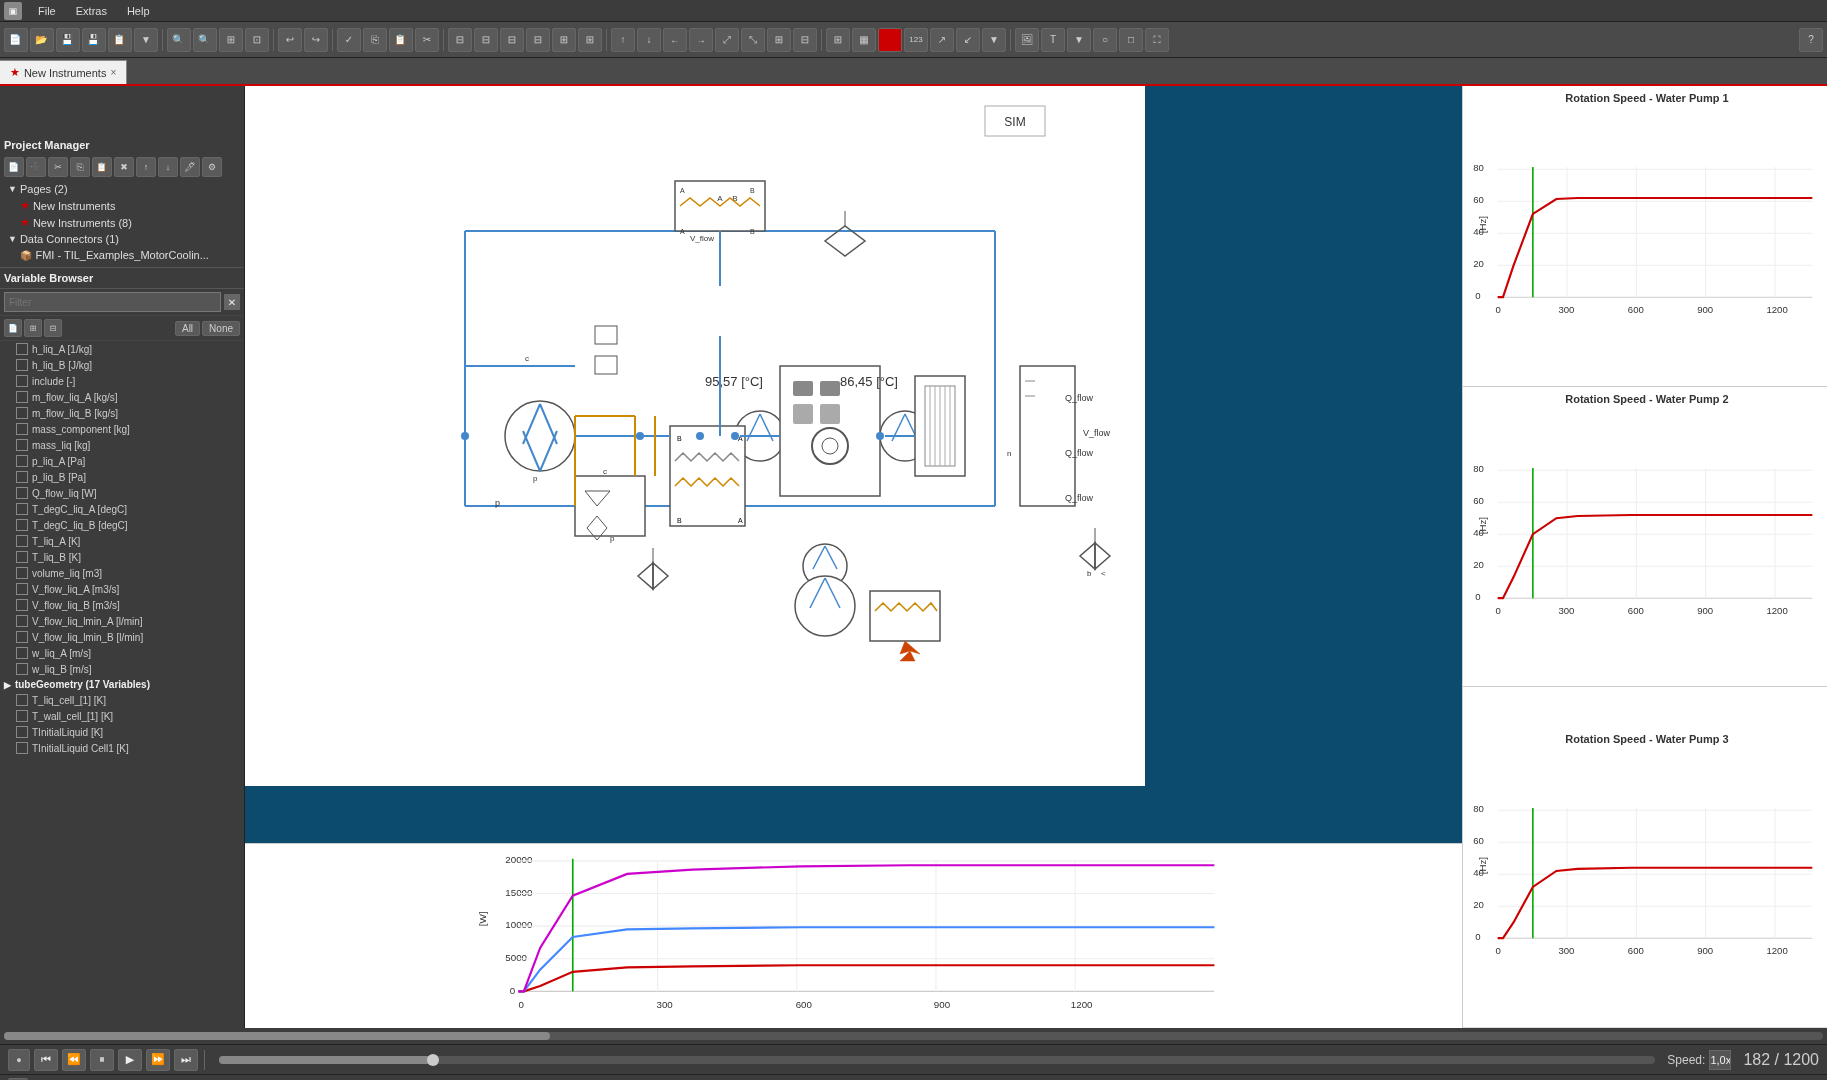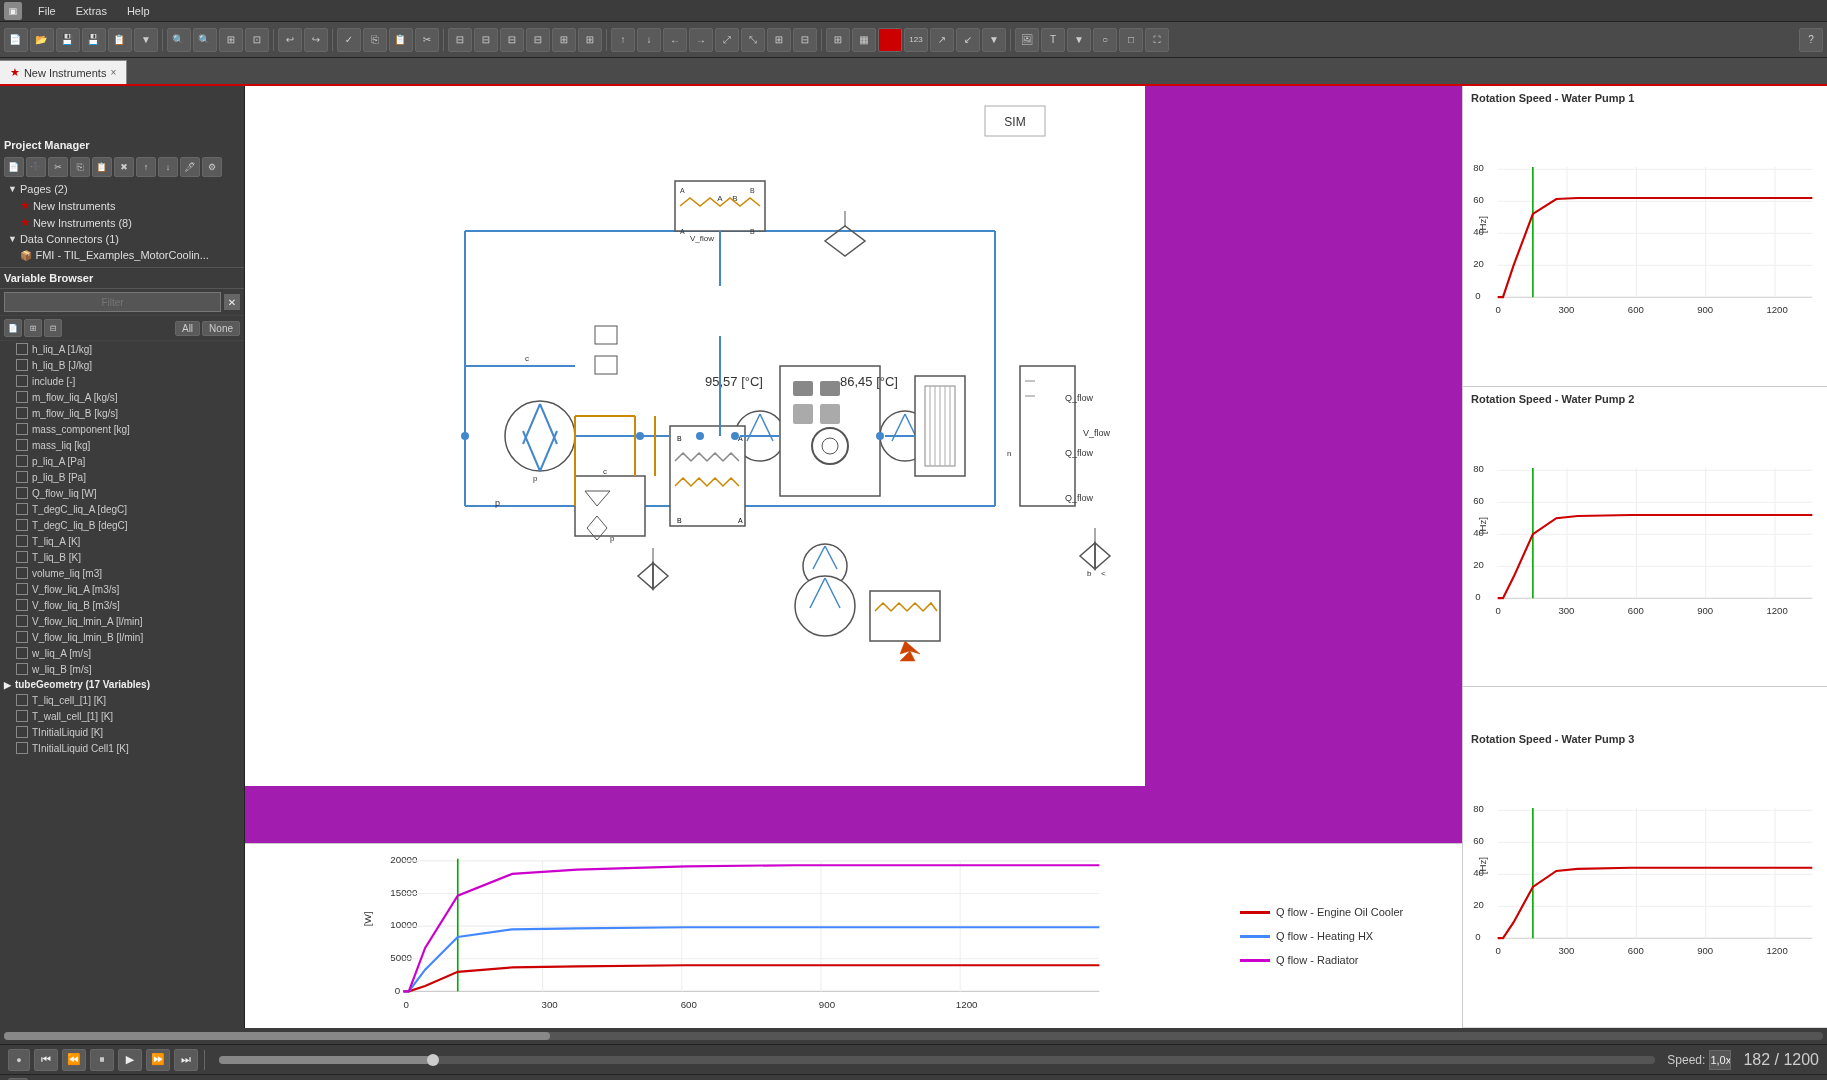--- a/index.html
+++ b/index.html
@@ -30,42 +30,42 @@
     .pm-header { font-size: 11px; color: #eee; font-weight: bold; padding: 2px 0; margin-top: 47px; }
     .pm-toolbar { display: flex; gap: 2px; margin: 4px 0; }
     .pm-tb-btn { width: 20px; height: 20px; background: #5a5a5a; border: 1px solid #666; border-radius: 2px; cursor: pointer; font-size: 9px; color: #ccc; display: flex; align-items: center; justify-content: center; }
     .tree-item { padding: 2px 4px; font-size: 11px; color: #ddd; cursor: pointer; display: flex; align-items: center; gap: 3px; }
     .tree-arrow { font-size: 9px; }
 
     
     #variable-browser { flex: 1; display: flex; flex-direction: column; overflow: hidden; }
     .vb-header { padding: 4px; font-weight: bold; border-bottom: 1px solid #555; display: flex; justify-content: space-between; align-items: center; }
     .filter-row { display: flex; align-items: center; padding: 3px 4px; gap: 3px; border-bottom: 1px solid #444; }
-    .filter-input { flex: 1; height: 20px; background: #555; border: 1px solid #777; color: #eee; padding: 0 4px; font-size: 10px; text-align: center; }
+    .filter-input { flex: 1; height: 20px; background: #555; border: 1px solid #777; color: #eee; padding: 0 4px; font-size: 10px; }
     .filter-x { width: 16px; height: 16px; background: #666; border: none; color: #eee; cursor: pointer; font-size: 10px; display: flex; align-items: center; justify-content: center; }
     .vb-toolbar { display: flex; gap: 2px; padding: 3px 4px; border-bottom: 1px solid #444; align-items: center; }
     .vb-tb-btn { width: 18px; height: 18px; background: #5a5a5a; border: 1px solid #666; border-radius: 2px; cursor: pointer; font-size: 8px; color: #ccc; display: flex; align-items: center; justify-content: center; }
     .vb-filter-btns { margin-left: auto; display: flex; gap: 2px; }
     .vb-filter-btn { padding: 1px 6px; background: #5a5a5a; border: 1px solid #666; border-radius: 2px; cursor: pointer; font-size: 10px; color: #ccc; }
     .var-list { flex: 1; overflow-y: auto; }
     .var-item { padding: 2px 4px; font-size: 10px; color: #ccc; display: flex; align-items: center; gap: 4px; cursor: pointer; }
     .var-checkbox { width: 12px; height: 12px; border: 1px solid #888; background: transparent; }
     .var-group { padding: 2px 4px; font-size: 10px; color: #eee; font-weight: bold; cursor: pointer; display: flex; align-items: center; gap: 4px; }
     .var-indent { padding-left: 16px; }
 
     
     #canvas-area { flex: 1; background: white; position: relative; overflow: hidden; }
 
     
     #diagram-svg { position: absolute; top: 0; left: 0; }
 
     
     #charts-panel { width: 360px; background: white; display: flex; flex-direction: column; border-left: 1px solid #ddd; }
     .chart-container { flex: 1; border-bottom: 1px solid #ddd; padding: 8px; }
-    .chart-title { font-size: 11px; color: #333; font-weight: bold; margin-bottom: 4px; }
+    .chart-title { font-size: 11px; color: #333; font-weight: bold; margin-bottom: 4px; text-align: center; }
 
     
     #bottom-area { position: absolute; bottom: 0; left: 0; right: 360px; height: 175px; background: white; border-top: 1px solid #ddd; display: flex; }
     #bottom-chart { flex: 1; padding: 8px; }
     #bottom-legend { width: 220px; padding: 8px; font-size: 11px; display: flex; flex-direction: column; justify-content: center; gap: 8px; }
     .legend-item { display: flex; align-items: center; gap: 6px; font-size: 11px; color: #333; }
 
     
     #scrollbar-area { background: #3c3c3c; height: 16px; display: flex; align-items: center; padding: 0 4px; }
 
@@ -319,21 +319,21 @@
             <span>TInitialLiquid [K]</span>
           </div>
         <div class="var-item var-indent">
             <div class="var-checkbox"></div>
             <span>TInitialLiquid Cell1 [K]</span>
           </div>
       </div>
     </div>
   </div>
 
-  <div id="canvas-area" style="position:relative; flex:1; background:#a21caf; overflow:hidden;">
+  <div id="canvas-area" style="position:relative; flex:1; background:#0c4a6e; overflow:hidden;">
 
     <svg id="diagram-svg" width="900" height="700" viewBox="0 0 900 700" style="position:absolute; top:0; left:0;">
 
       <rect width="900" height="700" fill="white"></rect>
 
       <rect x="740" y="20" width="60" height="30" fill="white" stroke="#aaa" stroke-width="1"></rect>
       <text x="770" y="40" text-anchor="middle" font-size="12" fill="#333">SIM</text>
 
       <line x1="220" y1="145" x2="750" y2="145" stroke="#4488cc" stroke-width="2"></line>
 
@@ -517,34 +517,20 @@
           <line x1="552" y1="10" x2="552" y2="130" stroke="#eee" stroke-width="1"></line>
 
           <line x1="90" y1="8" x2="90" y2="130" stroke="#00aa00" stroke-width="1.5"></line>
 
           <polyline points="40,130 45,130 60,125 90,112 140,108 200,107 300,106 400,106 500,106 600,106 680,106" fill="none" stroke="#cc0000" stroke-width="2"></polyline>
 
           <polyline points="40,130 45,130 60,110 90,80 140,73 200,72 300,71 400,71 500,71 600,71 680,71" fill="none" stroke="#4488ff" stroke-width="2"></polyline>
 
           <polyline points="40,130 45,130 60,90 90,42 140,22 200,18 300,15 400,14 500,14 600,14 680,14" fill="none" stroke="#cc00cc" stroke-width="2"></polyline>
         </svg>
-      </div>
-      <div id="bottom-legend" style="width:230px; padding:12px 8px; font-size:11px; display:flex; flex-direction:column; justify-content:center; gap:12px;">
-        <div class="legend-item">
-          <div style="width:30px;height:3px;background:#cc0000;"></div>
-          <span>Q flow - Engine Oil Cooler</span>
-        </div>
-        <div class="legend-item">
-          <div style="width:30px;height:3px;background:#4488ff;"></div>
-          <span>Q flow - Heating HX</span>
-        </div>
-        <div class="legend-item">
-          <div style="width:30px;height:3px;background:#cc00cc;"></div>
-          <span>Q flow - Radiator</span>
-        </div>
       </div>
     </div>
 
   </div>
 
   <div id="charts-panel" style="width:365px; background:white; display:flex; flex-direction:column; border-left:1px solid #ccc;">
 
     <div class="chart-container" style="flex:1; padding:6px 4px 4px 8px; border-bottom:1px solid #ccc;">
       <div class="chart-title">Rotation Speed - Water Pump 1</div>
       <svg width="100%" height="calc(100% - 18px)" viewBox="0 0 330 160">

